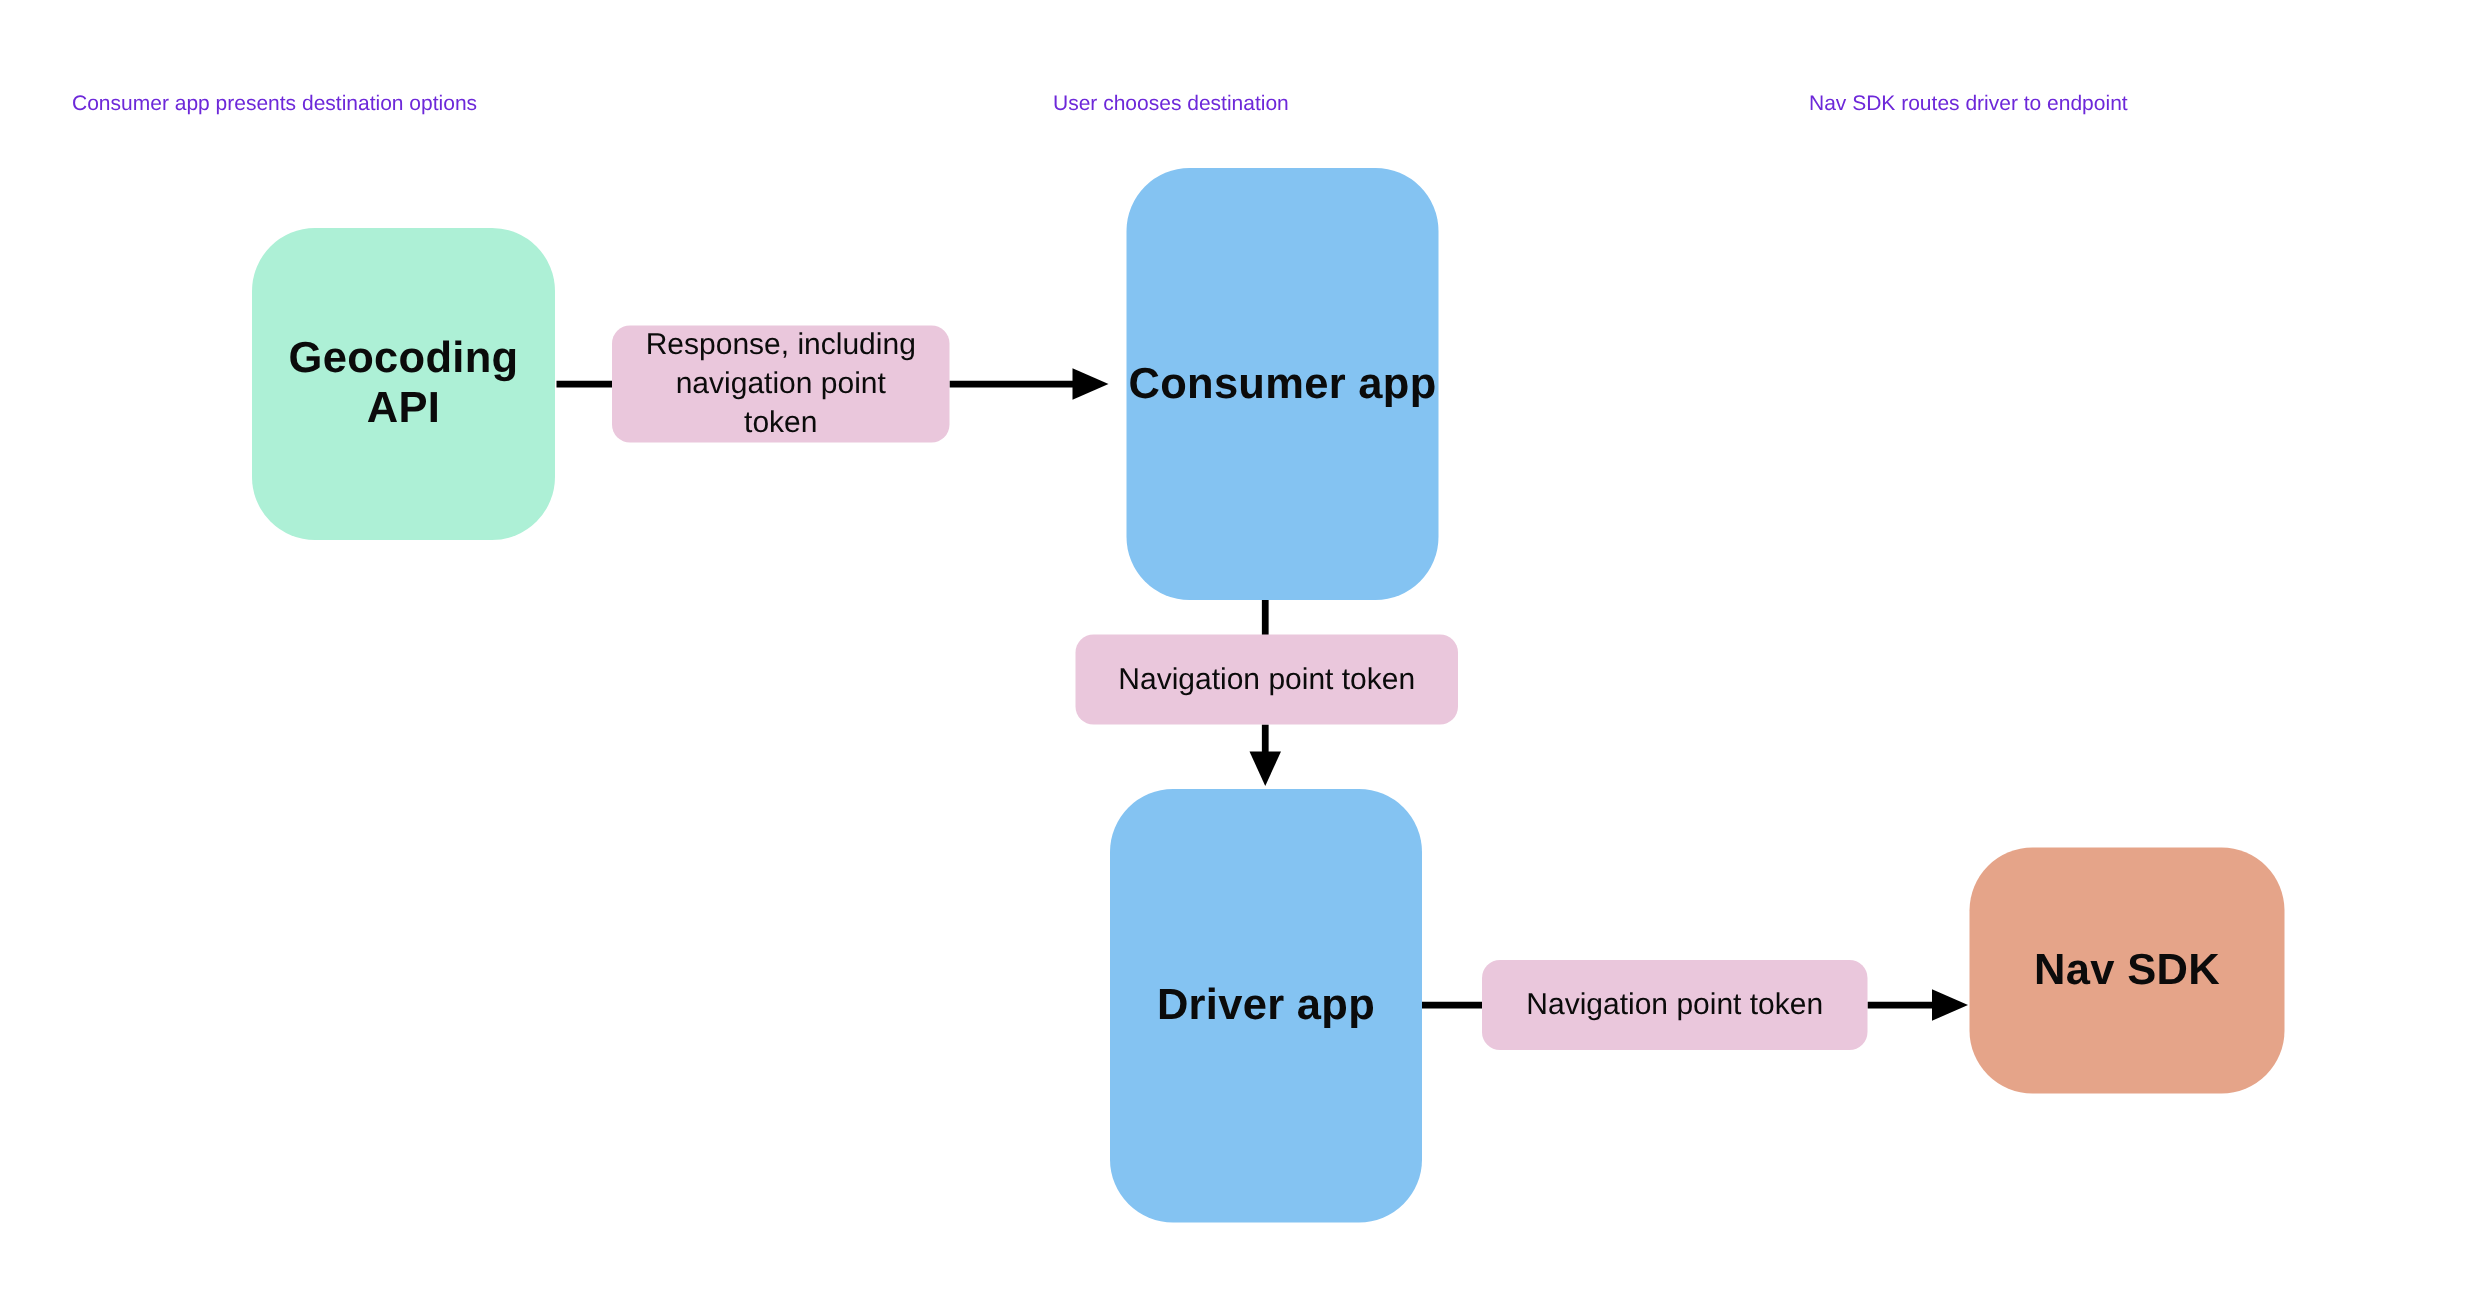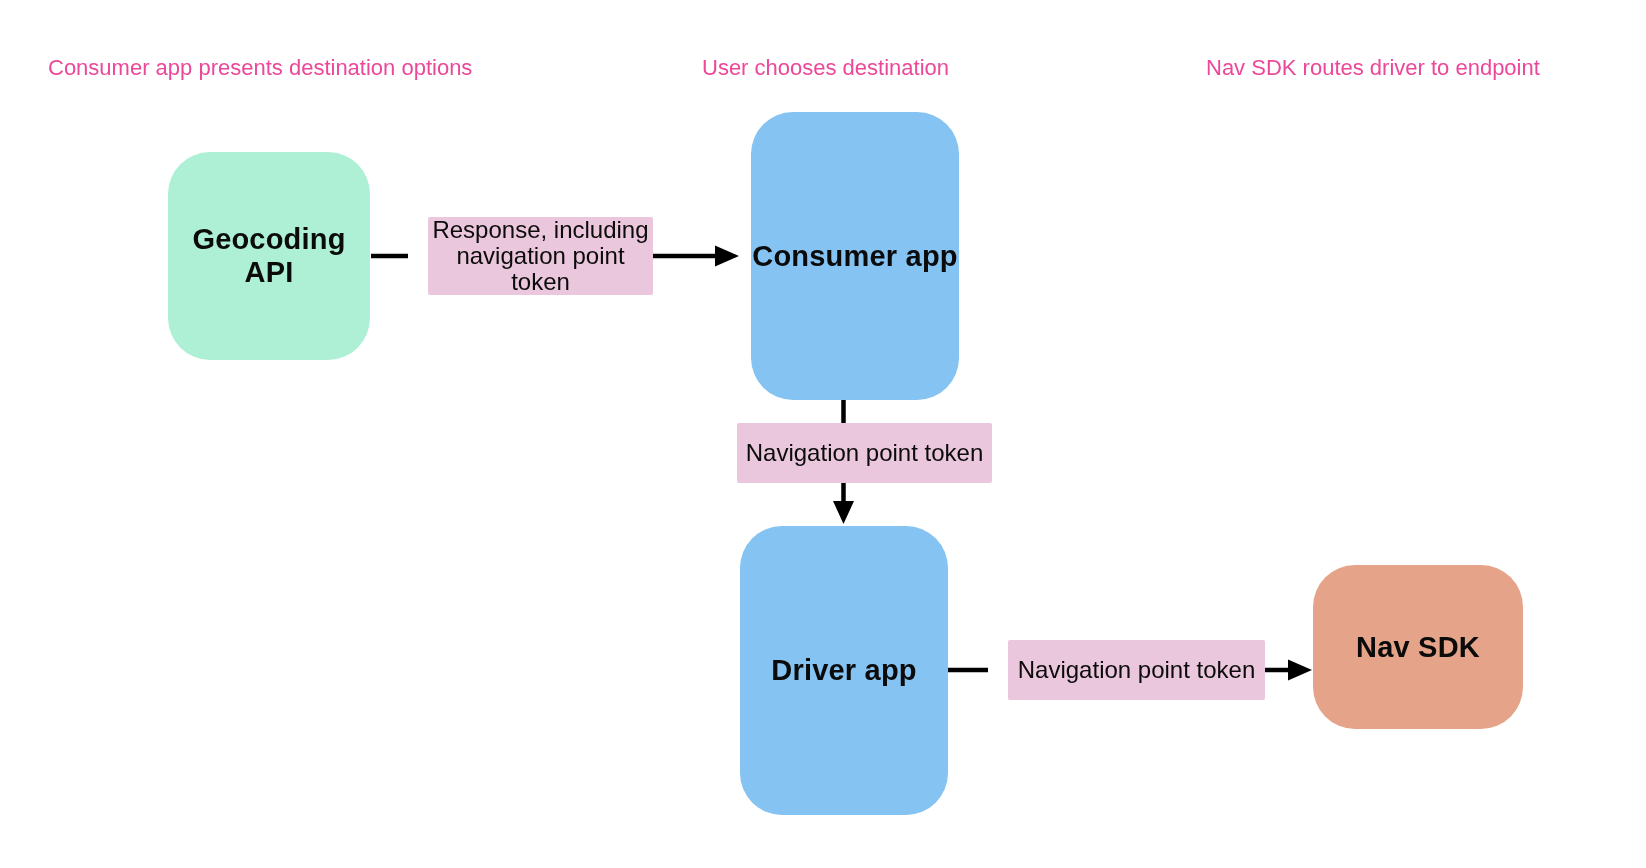--- a/index.html
+++ b/index.html
@@ -12,24 +12,24 @@
     width: 1646px;
     height: 868px;
     background: #ffffff;
     font-family: "Liberation Sans", sans-serif;
     color: #111111;
     overflow: hidden;
   }
   .stage-header {
     position: absolute;
     top: 54px;
-    font-size: 22px;
+    font-size: 14px;
     font-weight: 400;
     line-height: 28px;
-    color: #ec4899;
+    color: #6d28d9;
     white-space: nowrap;
   }
   .stage-header.h1 { left: 48px; }
   .stage-header.h2 { left: 702px; }
   .stage-header.h3 { left: 1206px; }
 
   .node {
     position: absolute;
     border-radius: 42px;
     display: flex;
@@ -47,27 +47,26 @@
   .node.consumer  { left: 739px; top: 112px; width: 208px; height: 288px; }
   .node.driver    { left: 740px; top: 526px; width: 208px; height: 289px; }
   .node.navsdk    { left: 1313px; top: 565px; width: 210px; height: 164px; }
 
   .edge-label {
     position: absolute;
     display: flex;
     align-items: center;
     justify-content: center;
     text-align: center;
-    font-size: 24px;
+    font-size: 20px;
     font-weight: 400;
     line-height: 26px;
     color: #0b0b0b;
     white-space: pre-line;
-    border-radius: 2px;
-    margin-left: 20px;
+    border-radius: 12px;
   }
   .edge-label.l1 { left: 408px; top: 217px; width: 225px; height: 78px; }
   .edge-label.l2 { left: 717px; top: 423px; width: 255px; height: 60px; }
   .edge-label.l3 { left: 988px; top: 640px; width: 257px; height: 60px; }
 
   .connector-layer {
     position: absolute;
     left: 0; top: 0;
     width: 1646px;
     height: 868px;

